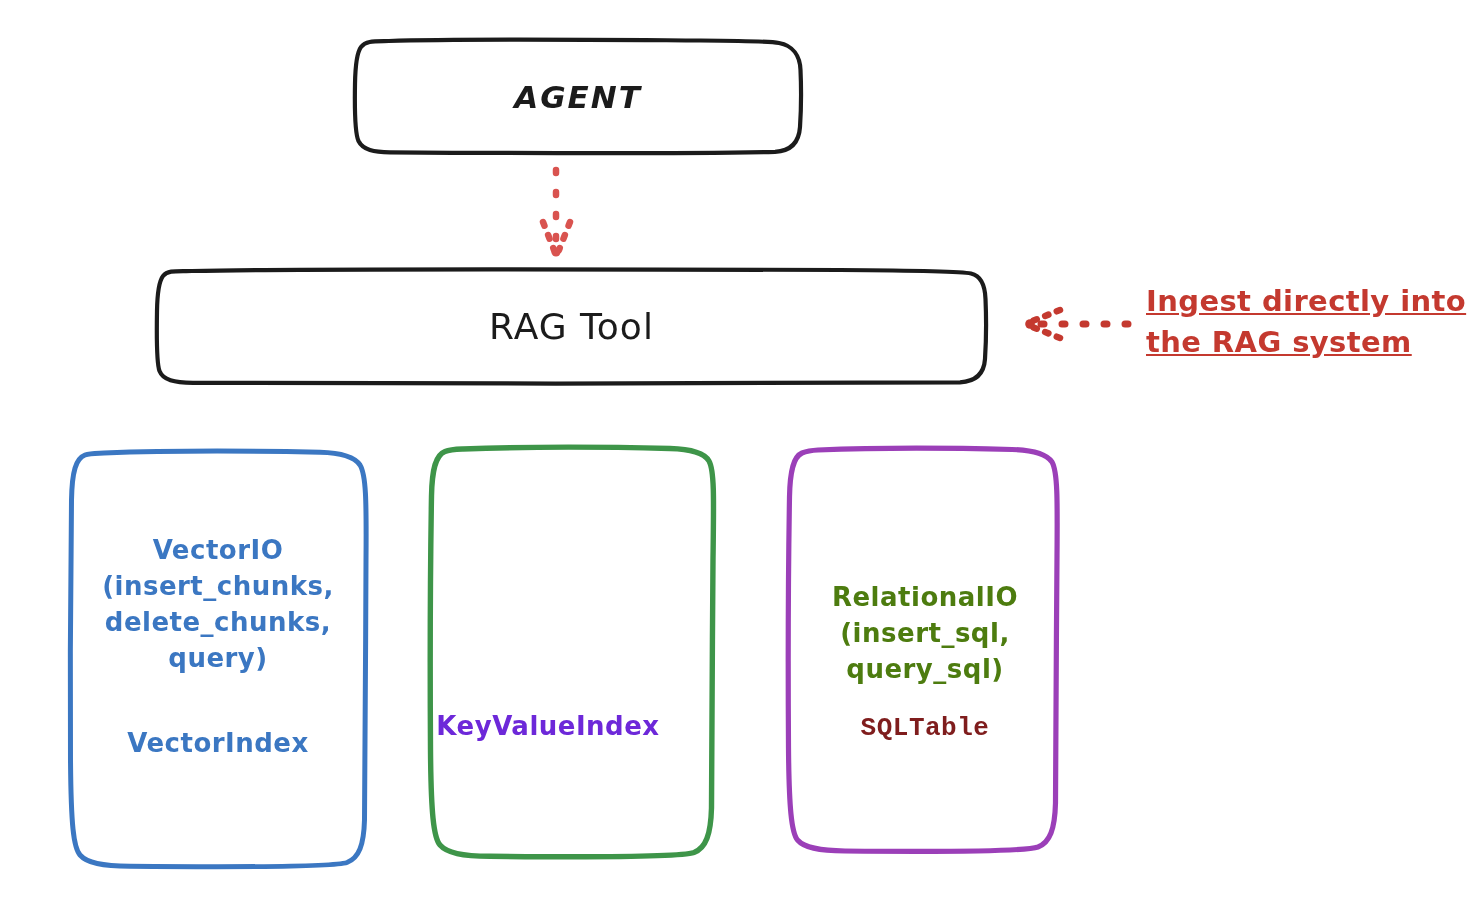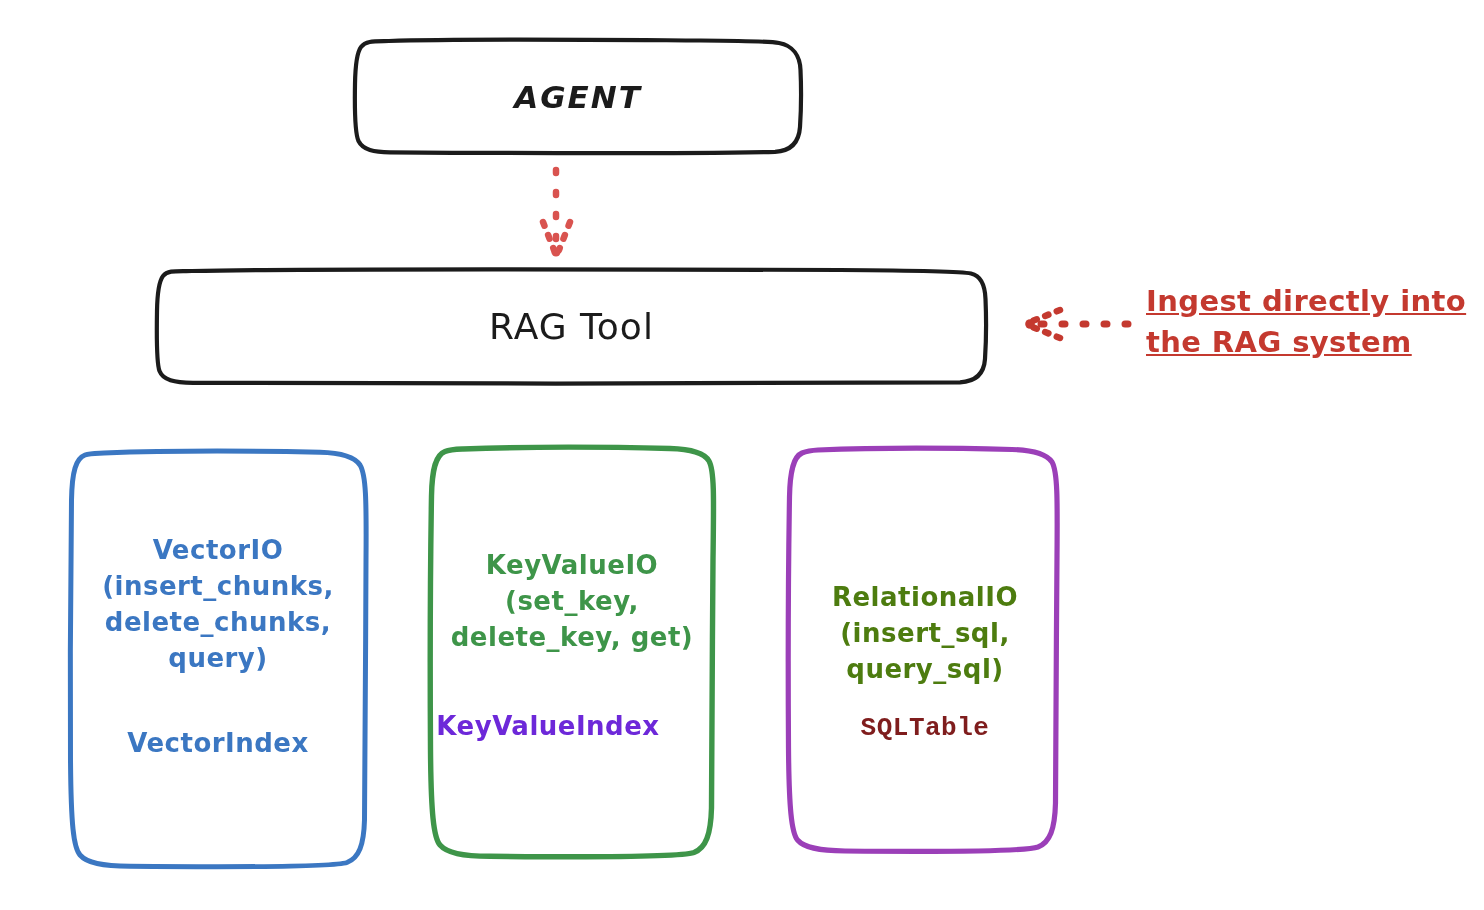--- a/index.html
+++ b/index.html
@@ -229,23 +229,20 @@
   <div class="node-label" id="agent-label">AGENT</div>
 
   <div class="node-label" id="rag-label">RAG Tool</div>
 
   <div class="col-label" id="vectorio-api">VectorIO
 (insert_chunks,
 delete_chunks,
 query)</div>
   <div class="col-label" id="vectorio-index">VectorIndex</div>
 
-  <div class="col-label" id="keyvalueio-api">KeyValueIO
-(set_key,
-delete_key, get)</div>
   <div class="col-label" id="keyvalueio-index">KeyValueIndex</div>
 
   <div class="col-label" id="relationalio-api">RelationalIO
 (insert_sql,
 query_sql)</div>
   <div class="col-label" id="relationalio-index">SQLTable</div>
 
   <div id="annotation-text">Ingest directly into
 the RAG system</div>
 

